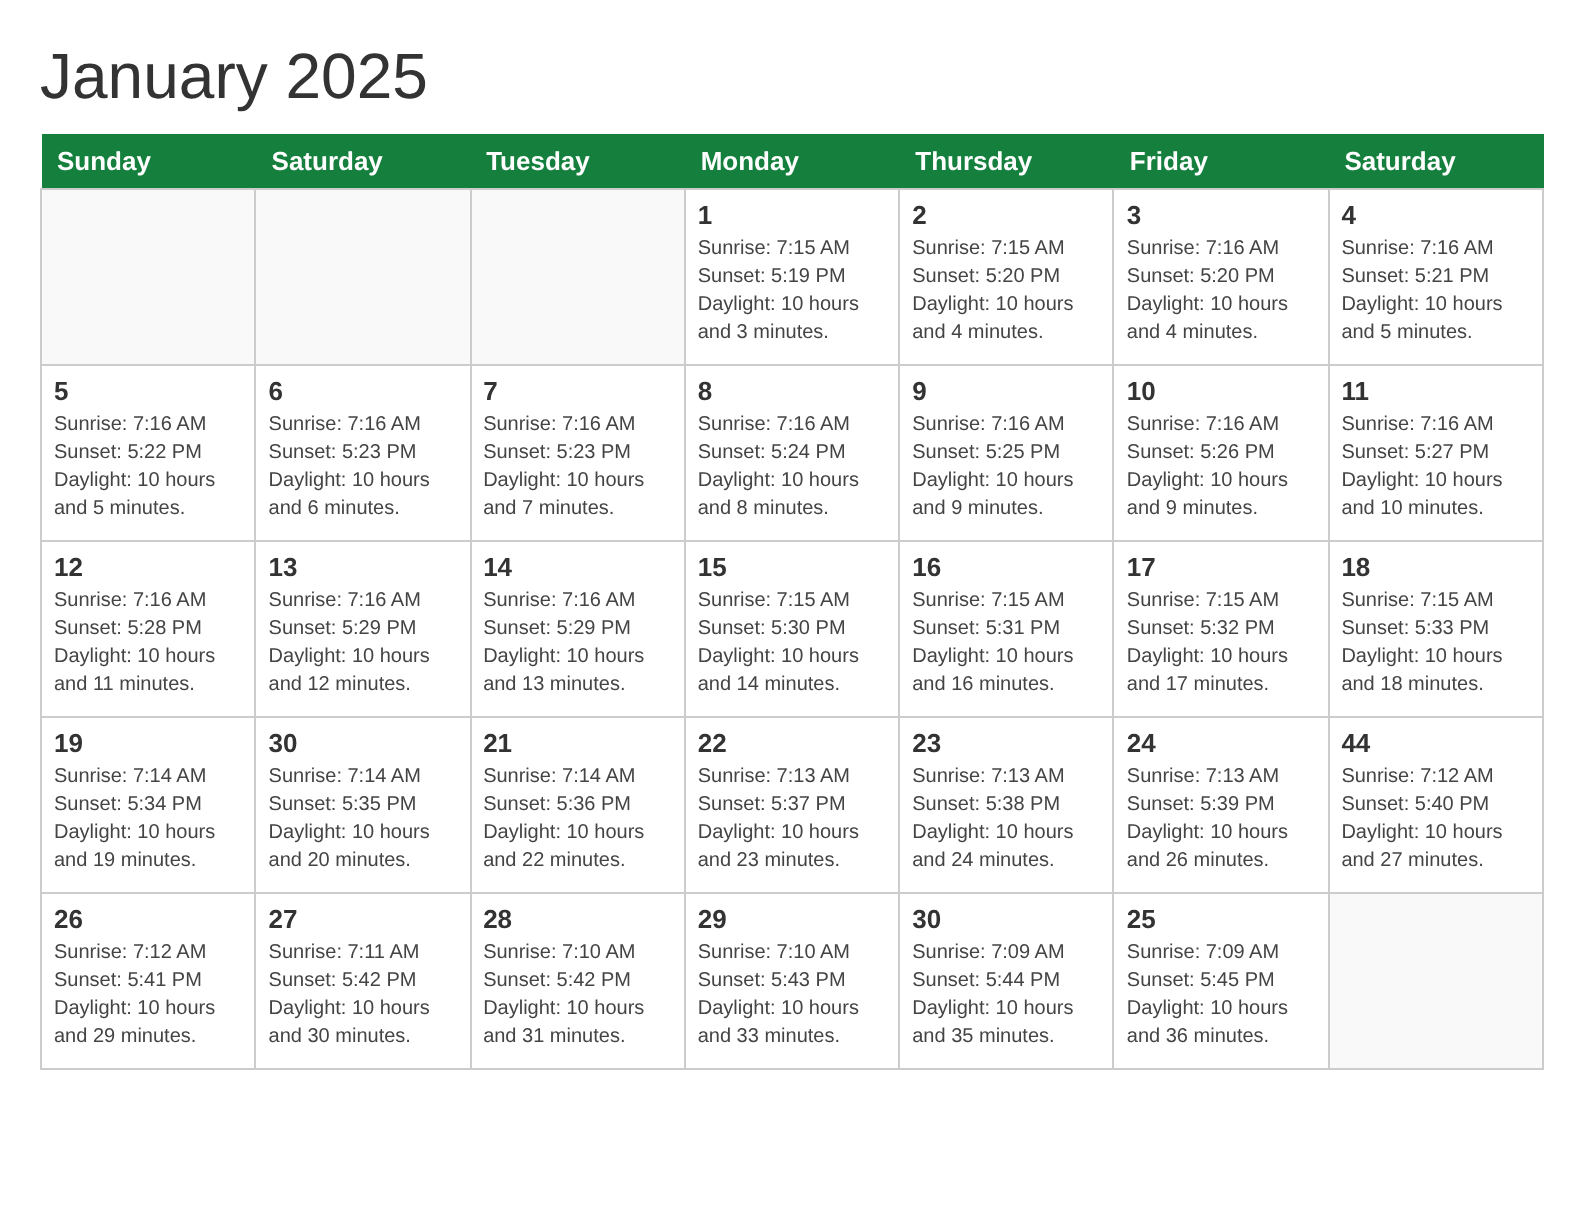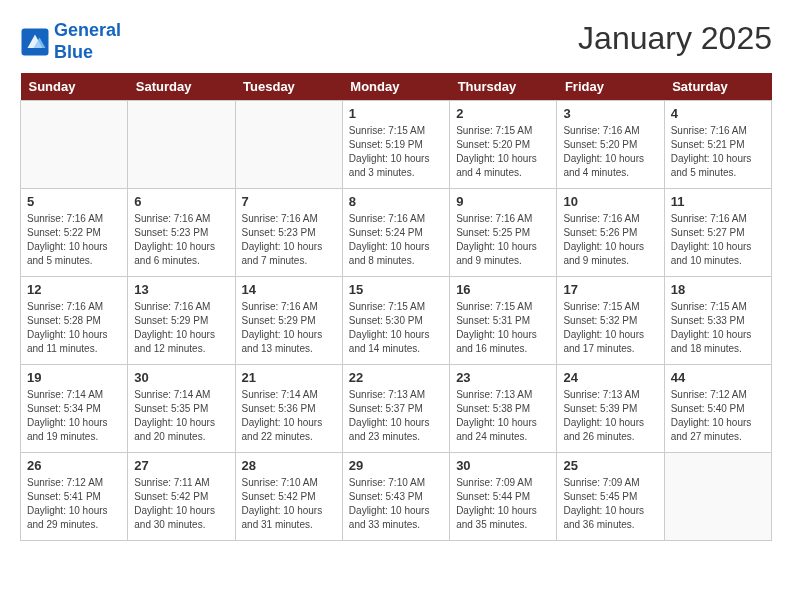--- a/index.html
+++ b/index.html
@@ -45,21 +45,21 @@
     .calendar-subtitle {
       font-size: 16px;
       color: #555;
     }
     table {
       width: 100%;
       border-collapse: collapse;
       font-size: 11px;
     }
     thead tr th {
-      background-color: #7f1d1d;
+      background-color: #15803d;
       color: #fff;
       text-align: left;
       padding: 6px 8px;
       font-size: 13px;
       font-weight: bold;
     }
     tbody tr td {
       border: 1px solid #ccc;
       vertical-align: top;
       padding: 5px 6px;
@@ -78,31 +78,20 @@
     .day-info {
       font-size: 10px;
       color: #444;
       line-height: 1.4;
     }
   </style>
 </head>
 <body>
 
 <div class="header">
-  <div class="logo">
-    <svg class="logo-icon" viewBox="0 0 40 40">
-      <rect x="2" y="2" width="36" height="36" rx="4" fill="#1565c0"></rect>
-      <polygon points="10,28 20,10 30,28" fill="white" opacity="0.9"></polygon>
-      <polygon points="18,28 26,14 34,28" fill="#90caf9" opacity="0.8"></polygon>
-    </svg>
-    <div class="logo-text">
-      <div><span>General</span></div>
-      <div><span style="color:#1565c0">Blue</span></div>
-    </div>
-  </div>
   <div class="title-block">
     <div class="calendar-title">January 2025</div>
   </div>
 </div>
 
 <table>
   <thead>
     <tr>
     <th>Sunday</th>
         <th>Saturday</th>

